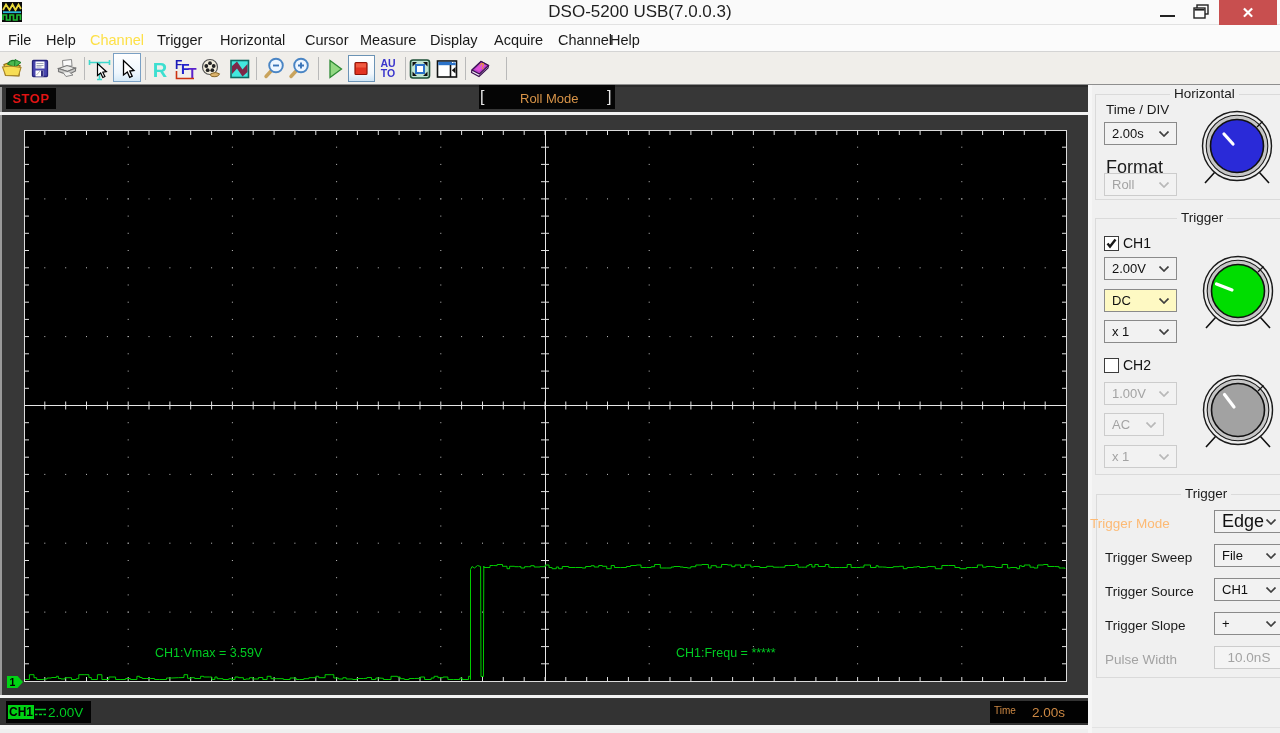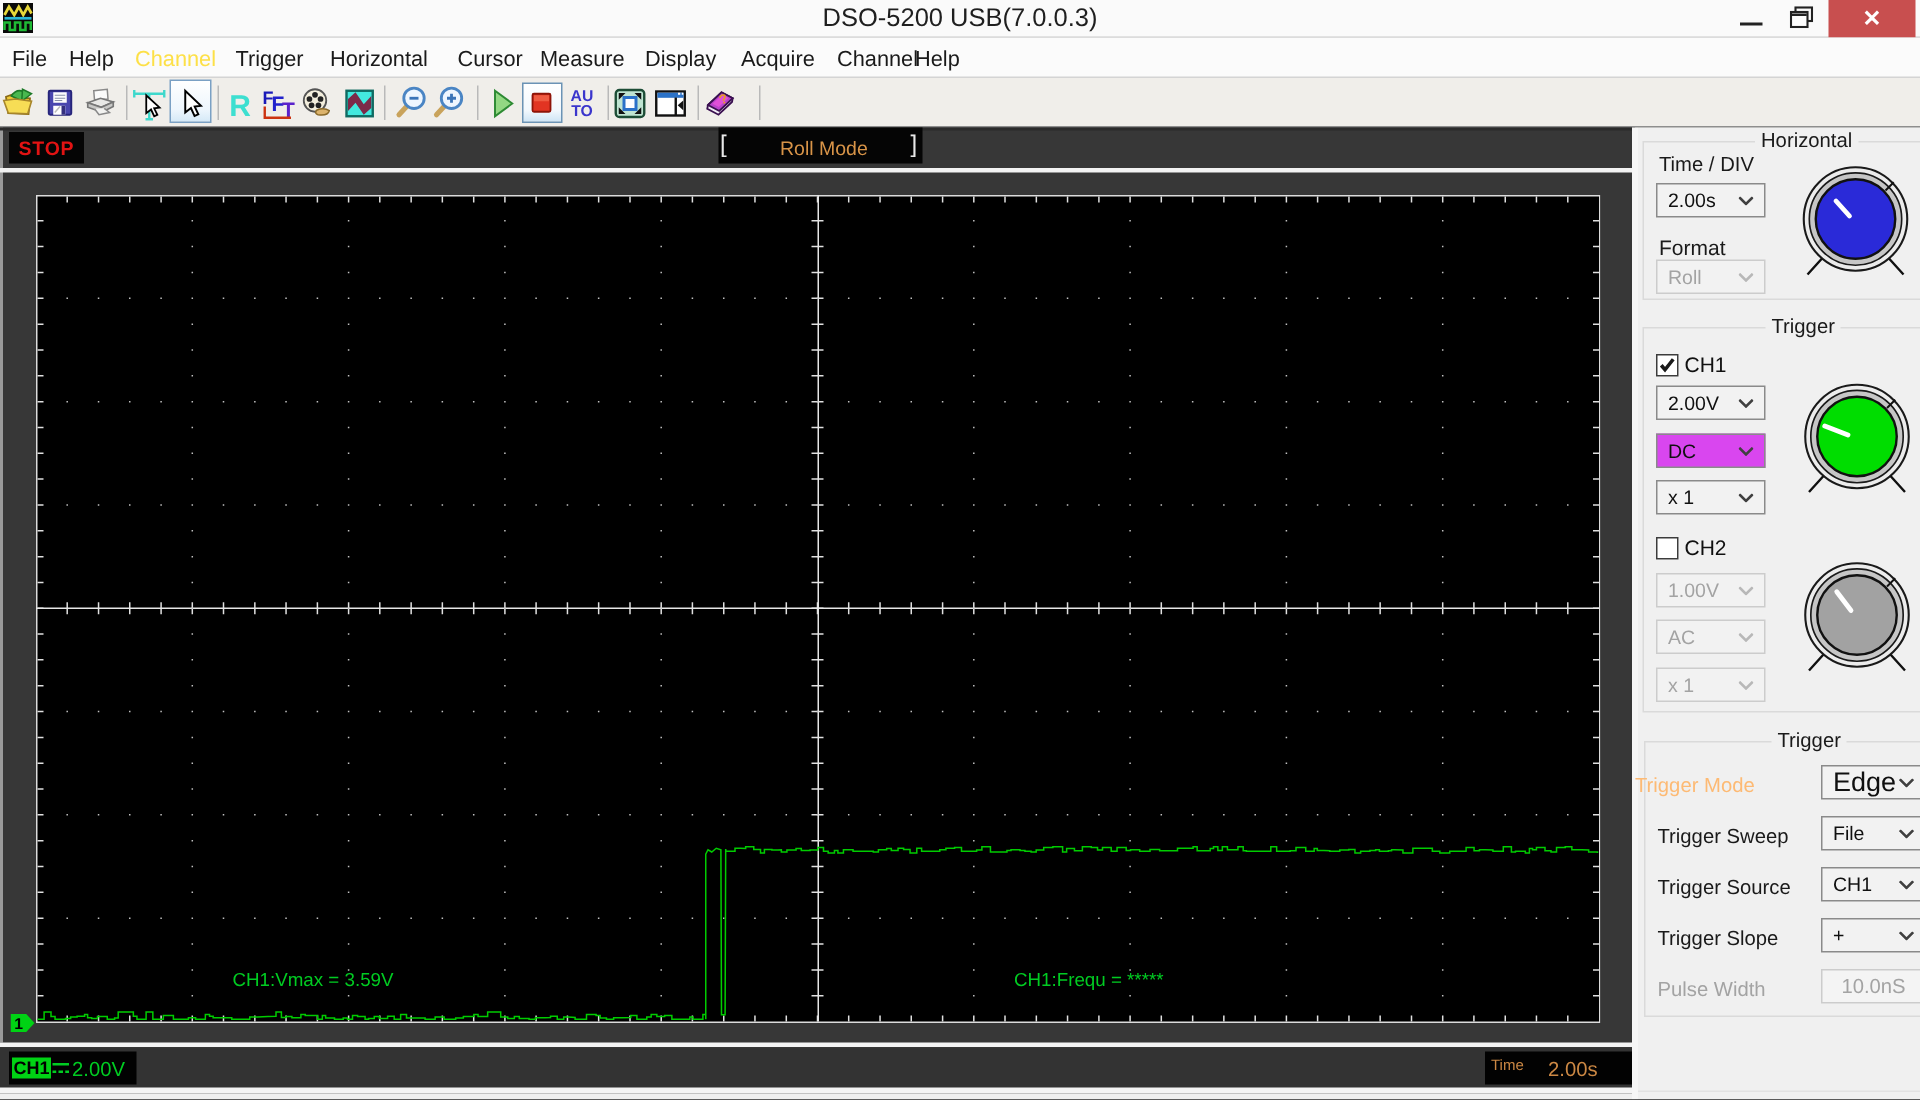--- a/index.html
+++ b/index.html
@@ -182,21 +182,21 @@
 <div class="abs" style="left:1092px;top:85px;width:188px;height:648px;background:#f0f0f0"></div>
 <div style="position:absolute;left:1095px;top:94px;width:200px;height:106px;border:1px solid #dadada"></div>
 <span style="position:absolute;left:1170px;top:86px;font-size:13.5px;color:#1a1a1a;background:#f0f0f0;padding:0 4px">Horizontal</span>
 <span style="position:absolute;left:1106px;top:102px;font-size:13.5px;color:#1a1a1a;white-space:nowrap">Time / DIV</span>
 <div style="position:absolute;left:1104px;top:122px;width:73px;height:23px;border:1px solid #8a8a8a;background:#f2f2f2;">
 <span style="position:absolute;left:7px;top:50%;transform:translateY(-52%);font-size:13px;color:#101010;white-space:nowrap">2.00s</span>
 <svg style="position:absolute;right:7px;top:50%;transform:translateY(-50%)" width="10" height="6" viewBox="0 0 10 6">
       <path d="M0.5 0.5 L5 5 L9.5 0.5" fill="none" stroke="#404040" stroke-width="1.7"></path>
     </svg>
 </div>
-<span style="position:absolute;left:1106px;top:157px;font-size:14px;color:#1a1a1a;white-space:nowrap">Format</span>
+<span style="position:absolute;left:1106px;top:157px;font-size:18px;color:#1a1a1a;white-space:nowrap">Format</span>
 <div style="position:absolute;left:1104px;top:173px;width:73px;height:23px;border:1px solid #cccccc;background:#f2f2f2;">
 <span style="position:absolute;left:7px;top:50%;transform:translateY(-52%);font-size:13px;color:#a3a3a3;white-space:nowrap">Roll</span>
 <svg style="position:absolute;right:7px;top:50%;transform:translateY(-50%)" width="10" height="6" viewBox="0 0 10 6">
       <path d="M0.5 0.5 L5 5 L9.5 0.5" fill="none" stroke="#b8b8b8" stroke-width="1.7"></path>
     </svg>
 </div>
 <svg style="position:absolute;left:1195px;top:106px" width="84" height="88" viewBox="0 0 84 88">
 <g transform="translate(42,40)">
 <circle r="34.5" fill="#ececec" stroke="#1a1a1a" stroke-width="1.4"></circle>
 <circle r="30.8" fill="#c6c6c6" stroke="#1a1a1a" stroke-width="1.1"></circle>
@@ -213,21 +213,21 @@
       <path d="M2.5 6.5 L5 9.5 L10.5 2.5" fill="none" stroke="#1a1a1a" stroke-width="2.4"></path>
     </svg>
   </div>
 <span style="position:absolute;left:1123px;top:235px;font-size:14px;color:#101010">CH1</span>
 <div style="position:absolute;left:1104px;top:257px;width:73px;height:23px;border:1px solid #8a8a8a;background:#f2f2f2;">
 <span style="position:absolute;left:7px;top:50%;transform:translateY(-52%);font-size:13px;color:#101010;white-space:nowrap">2.00V</span>
 <svg style="position:absolute;right:7px;top:50%;transform:translateY(-50%)" width="10" height="6" viewBox="0 0 10 6">
       <path d="M0.5 0.5 L5 5 L9.5 0.5" fill="none" stroke="#404040" stroke-width="1.7"></path>
     </svg>
 </div>
-<div style="position:absolute;left:1104px;top:289px;width:73px;height:23px;border:1px solid #8a8a8a;background:#d946ef;">
+<div style="position:absolute;left:1104px;top:289px;width:73px;height:23px;border:1px solid #8a8a8a;background:#fef9c3;">
 <span style="position:absolute;left:7px;top:50%;transform:translateY(-52%);font-size:13px;color:#101010;white-space:nowrap">DC</span>
 <svg style="position:absolute;right:7px;top:50%;transform:translateY(-50%)" width="10" height="6" viewBox="0 0 10 6">
       <path d="M0.5 0.5 L5 5 L9.5 0.5" fill="none" stroke="#404040" stroke-width="1.7"></path>
     </svg>
 </div>
 <div style="position:absolute;left:1104px;top:320px;width:73px;height:23px;border:1px solid #8a8a8a;background:#f2f2f2;">
 <span style="position:absolute;left:7px;top:50%;transform:translateY(-52%);font-size:13px;color:#101010;white-space:nowrap">x 1</span>
 <svg style="position:absolute;right:7px;top:50%;transform:translateY(-50%)" width="10" height="6" viewBox="0 0 10 6">
       <path d="M0.5 0.5 L5 5 L9.5 0.5" fill="none" stroke="#404040" stroke-width="1.7"></path>
     </svg>
@@ -243,21 +243,21 @@
 </g>
   </svg>
 <div style="position:absolute;left:1104px;top:358px;width:15px;height:15px;border:1.5px solid #3c3c3c;background:#fff"></div>
 <span style="position:absolute;left:1123px;top:357px;font-size:14px;color:#101010">CH2</span>
 <div style="position:absolute;left:1104px;top:382px;width:73px;height:23px;border:1px solid #cccccc;background:#f2f2f2;">
 <span style="position:absolute;left:7px;top:50%;transform:translateY(-52%);font-size:13px;color:#a3a3a3;white-space:nowrap">1.00V</span>
 <svg style="position:absolute;right:7px;top:50%;transform:translateY(-50%)" width="10" height="6" viewBox="0 0 10 6">
       <path d="M0.5 0.5 L5 5 L9.5 0.5" fill="none" stroke="#b8b8b8" stroke-width="1.7"></path>
     </svg>
 </div>
-<div style="position:absolute;left:1104px;top:413px;width:73px;height:23px;border:1px solid #cccccc;background:#f2f2f2;">
+<div style="position:absolute;left:1104px;top:413px;width:60px;height:23px;border:1px solid #cccccc;background:#f2f2f2;">
 <span style="position:absolute;left:7px;top:50%;transform:translateY(-52%);font-size:13px;color:#a3a3a3;white-space:nowrap">AC</span>
 <svg style="position:absolute;right:7px;top:50%;transform:translateY(-50%)" width="10" height="6" viewBox="0 0 10 6">
       <path d="M0.5 0.5 L5 5 L9.5 0.5" fill="none" stroke="#b8b8b8" stroke-width="1.7"></path>
     </svg>
 </div>
 <div style="position:absolute;left:1104px;top:445px;width:73px;height:23px;border:1px solid #cccccc;background:#f2f2f2;">
 <span style="position:absolute;left:7px;top:50%;transform:translateY(-52%);font-size:13px;color:#a3a3a3;white-space:nowrap">x 1</span>
 <svg style="position:absolute;right:7px;top:50%;transform:translateY(-50%)" width="10" height="6" viewBox="0 0 10 6">
       <path d="M0.5 0.5 L5 5 L9.5 0.5" fill="none" stroke="#b8b8b8" stroke-width="1.7"></path>
     </svg>

